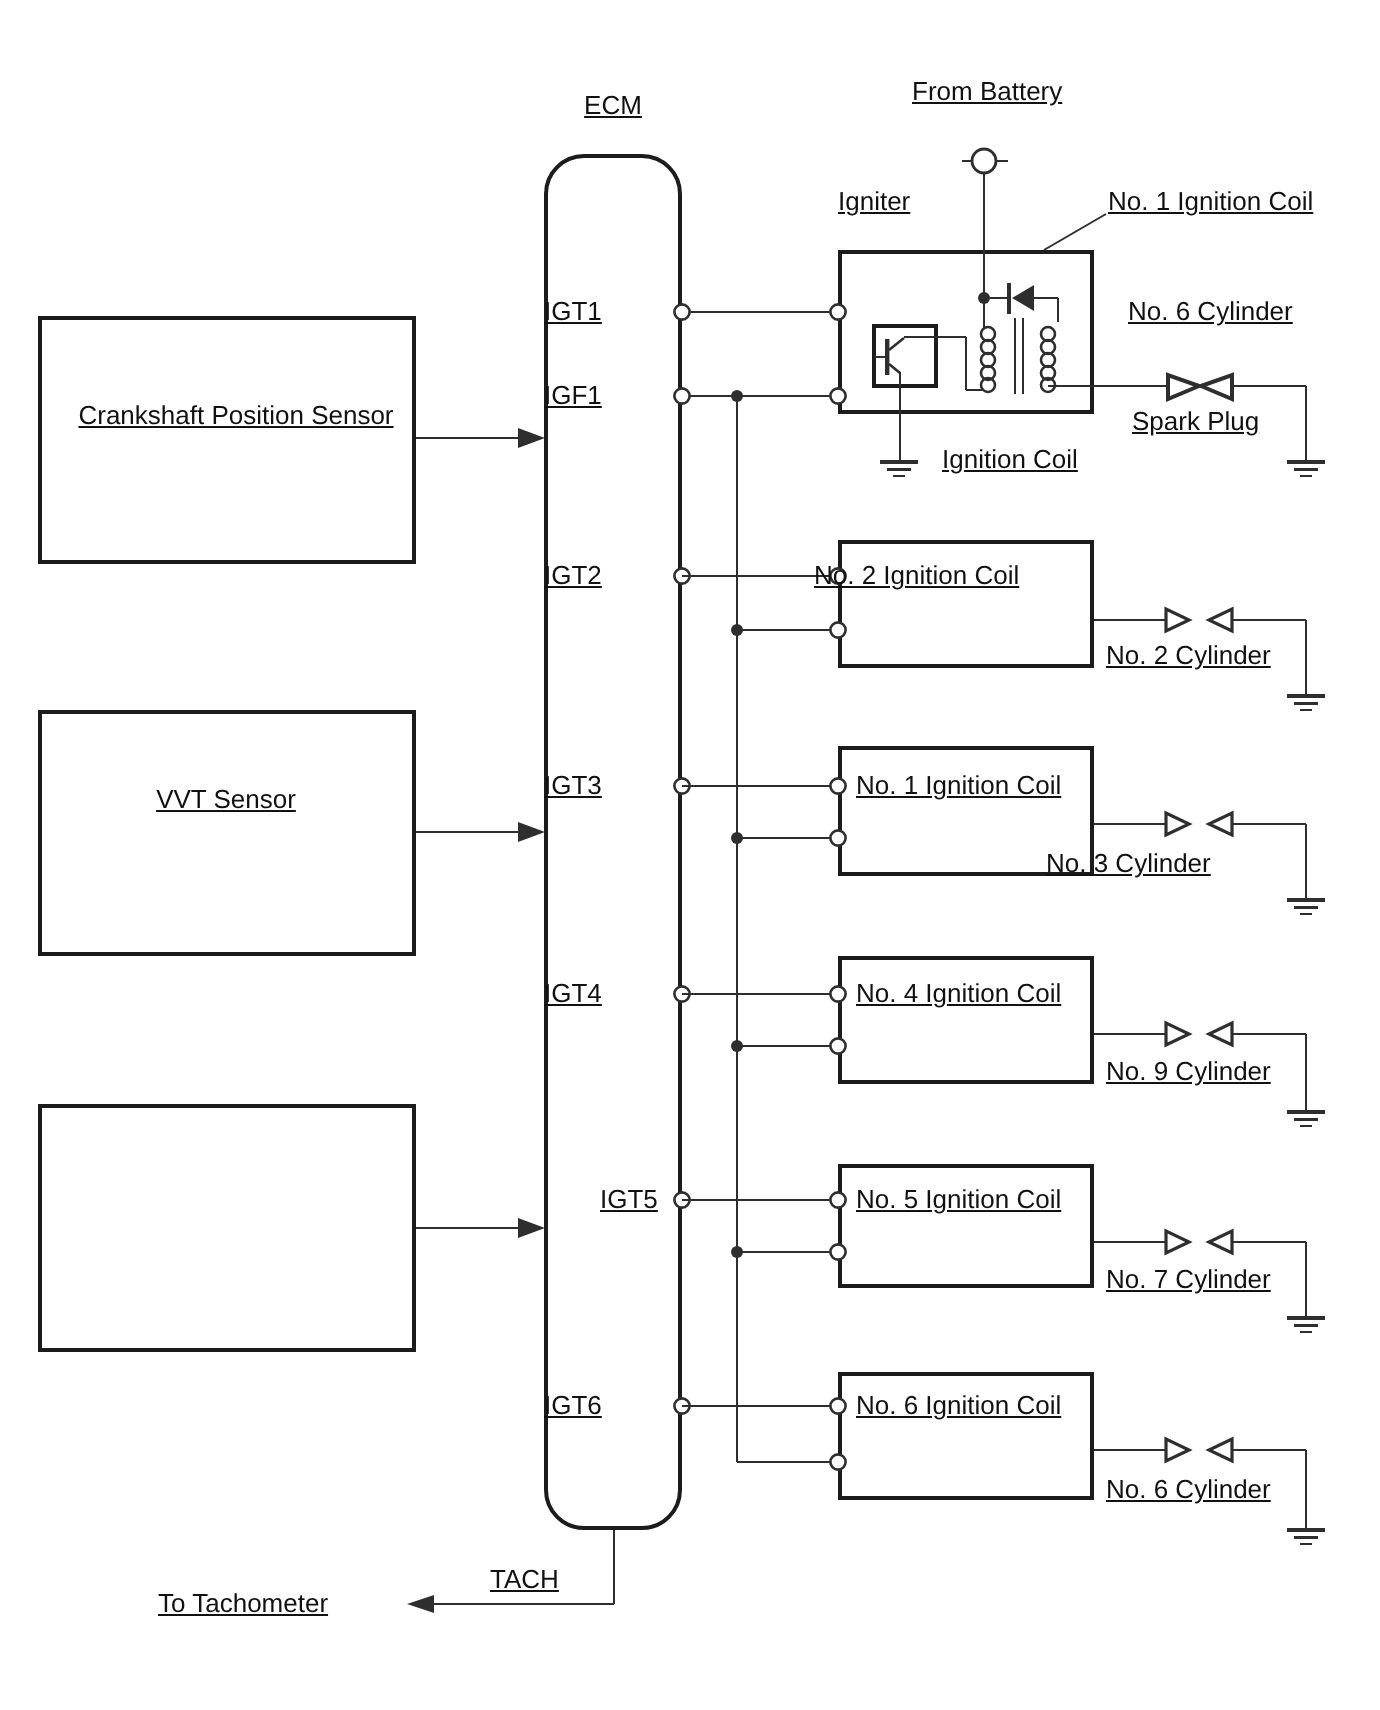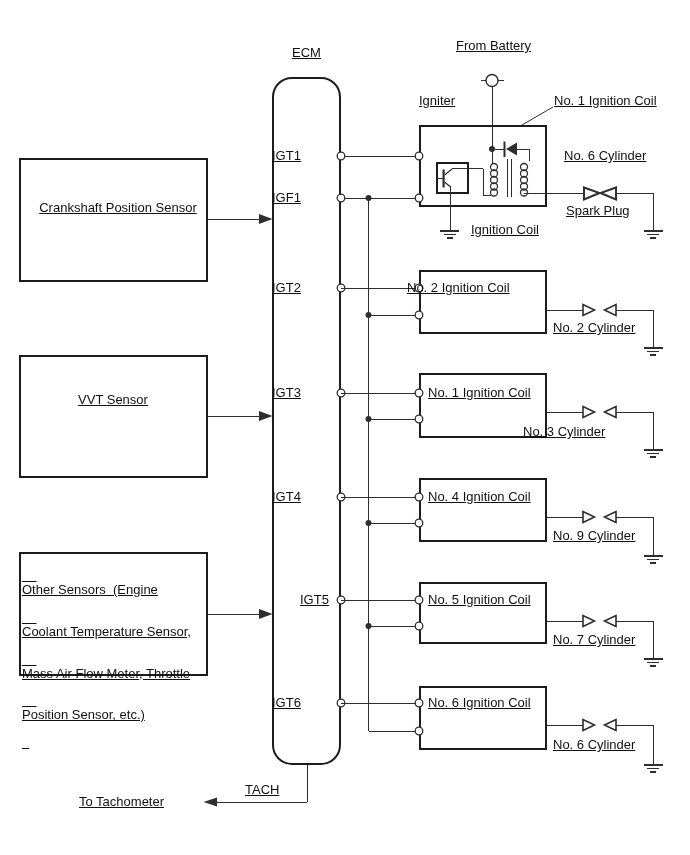--- a/index.html
+++ b/index.html
@@ -187,22 +187,16 @@
 
   <div class="lbl" style="left:564px;top:149px;">No. 6 Cylinder</div>
   <div class="lbl" style="left:553px;top:321px;">No. 2 Cylinder</div>
   <div class="lbl" style="left:523px;top:425px;">No. 3 Cylinder</div>
   <div class="lbl" style="left:553px;top:529px;">No. 9 Cylinder</div>
   <div class="lbl" style="left:553px;top:633px;">No. 7 Cylinder</div>
   <div class="lbl" style="left:553px;top:738px;">No. 6 Cylinder</div>
 
   <div class="lbl center" style="left:20px;top:201px;width:196px;">Crankshaft Position Sensor</div>
   <div class="lbl center" style="left:20px;top:393px;width:186px;">VVT Sensor</div>
-  <div class="lbl multiline" style="left:22px;top:555px;">
-    <div>Other Sensors  (Engine</div>
-    <div>Coolant Temperature Sensor,</div>
-    <div>Mass Air Flow Meter, Throttle</div>
-    <div>Position Sensor, etc.)</div>
-  </div>
 
   <div class="lbl" style="left:245px;top:783px;">TACH</div>
   <div class="lbl right" style="left:79px;top:795px;width:118px;">To Tachometer</div>
 </div>
 
 </body></html>

